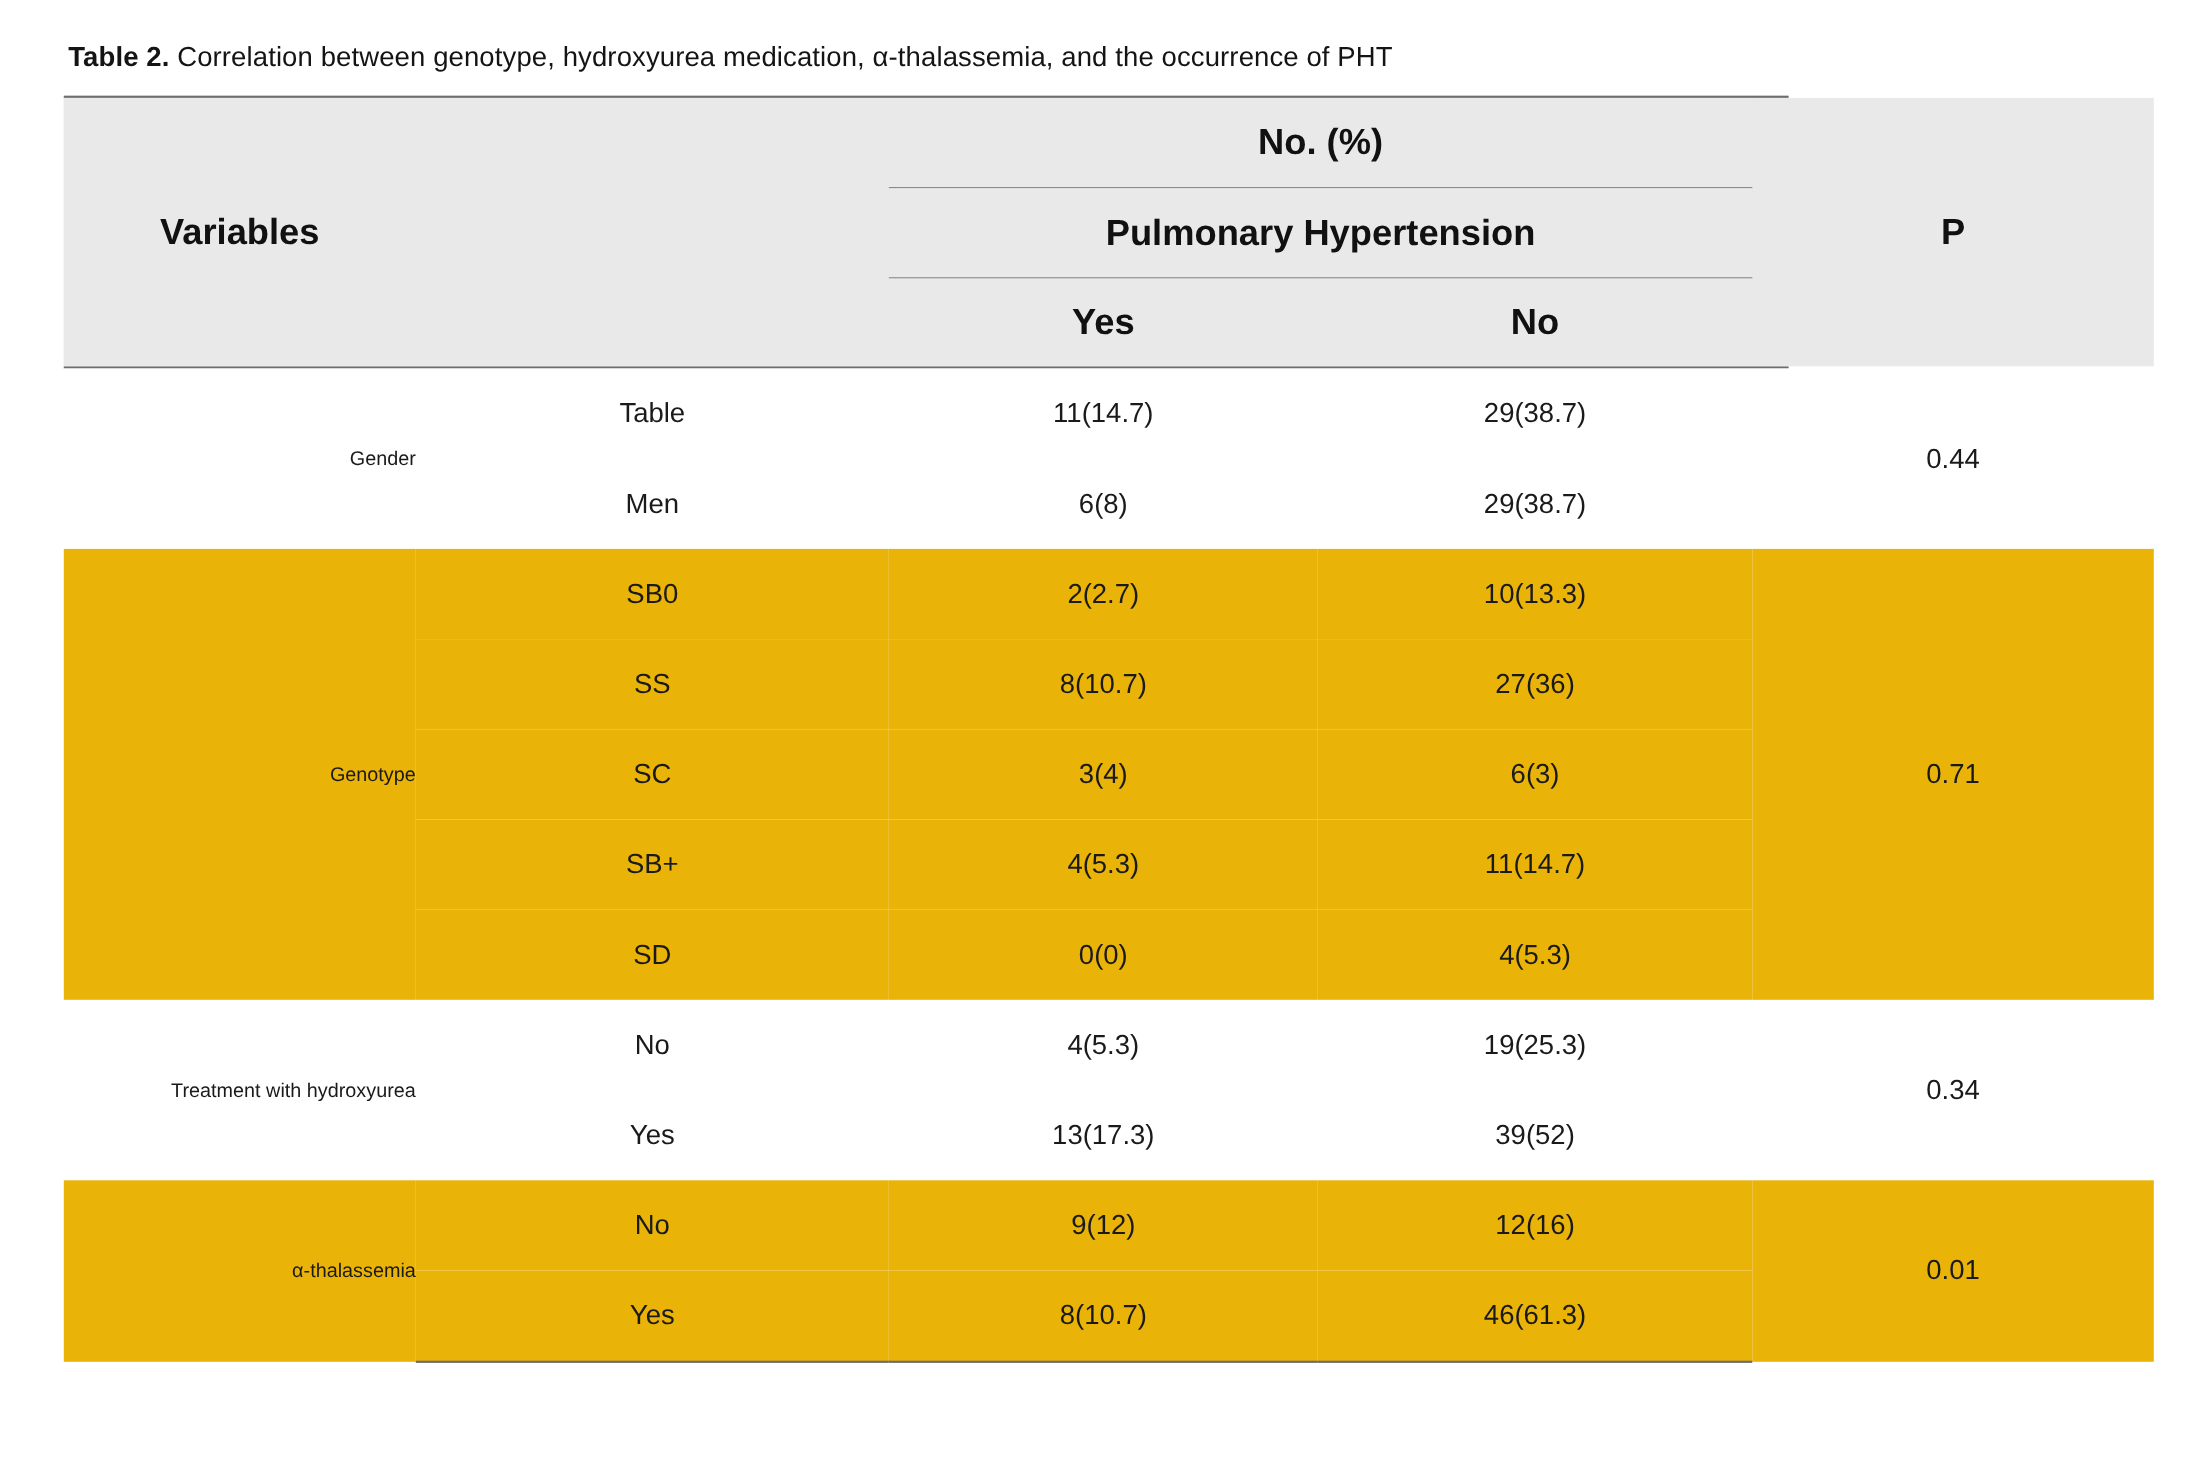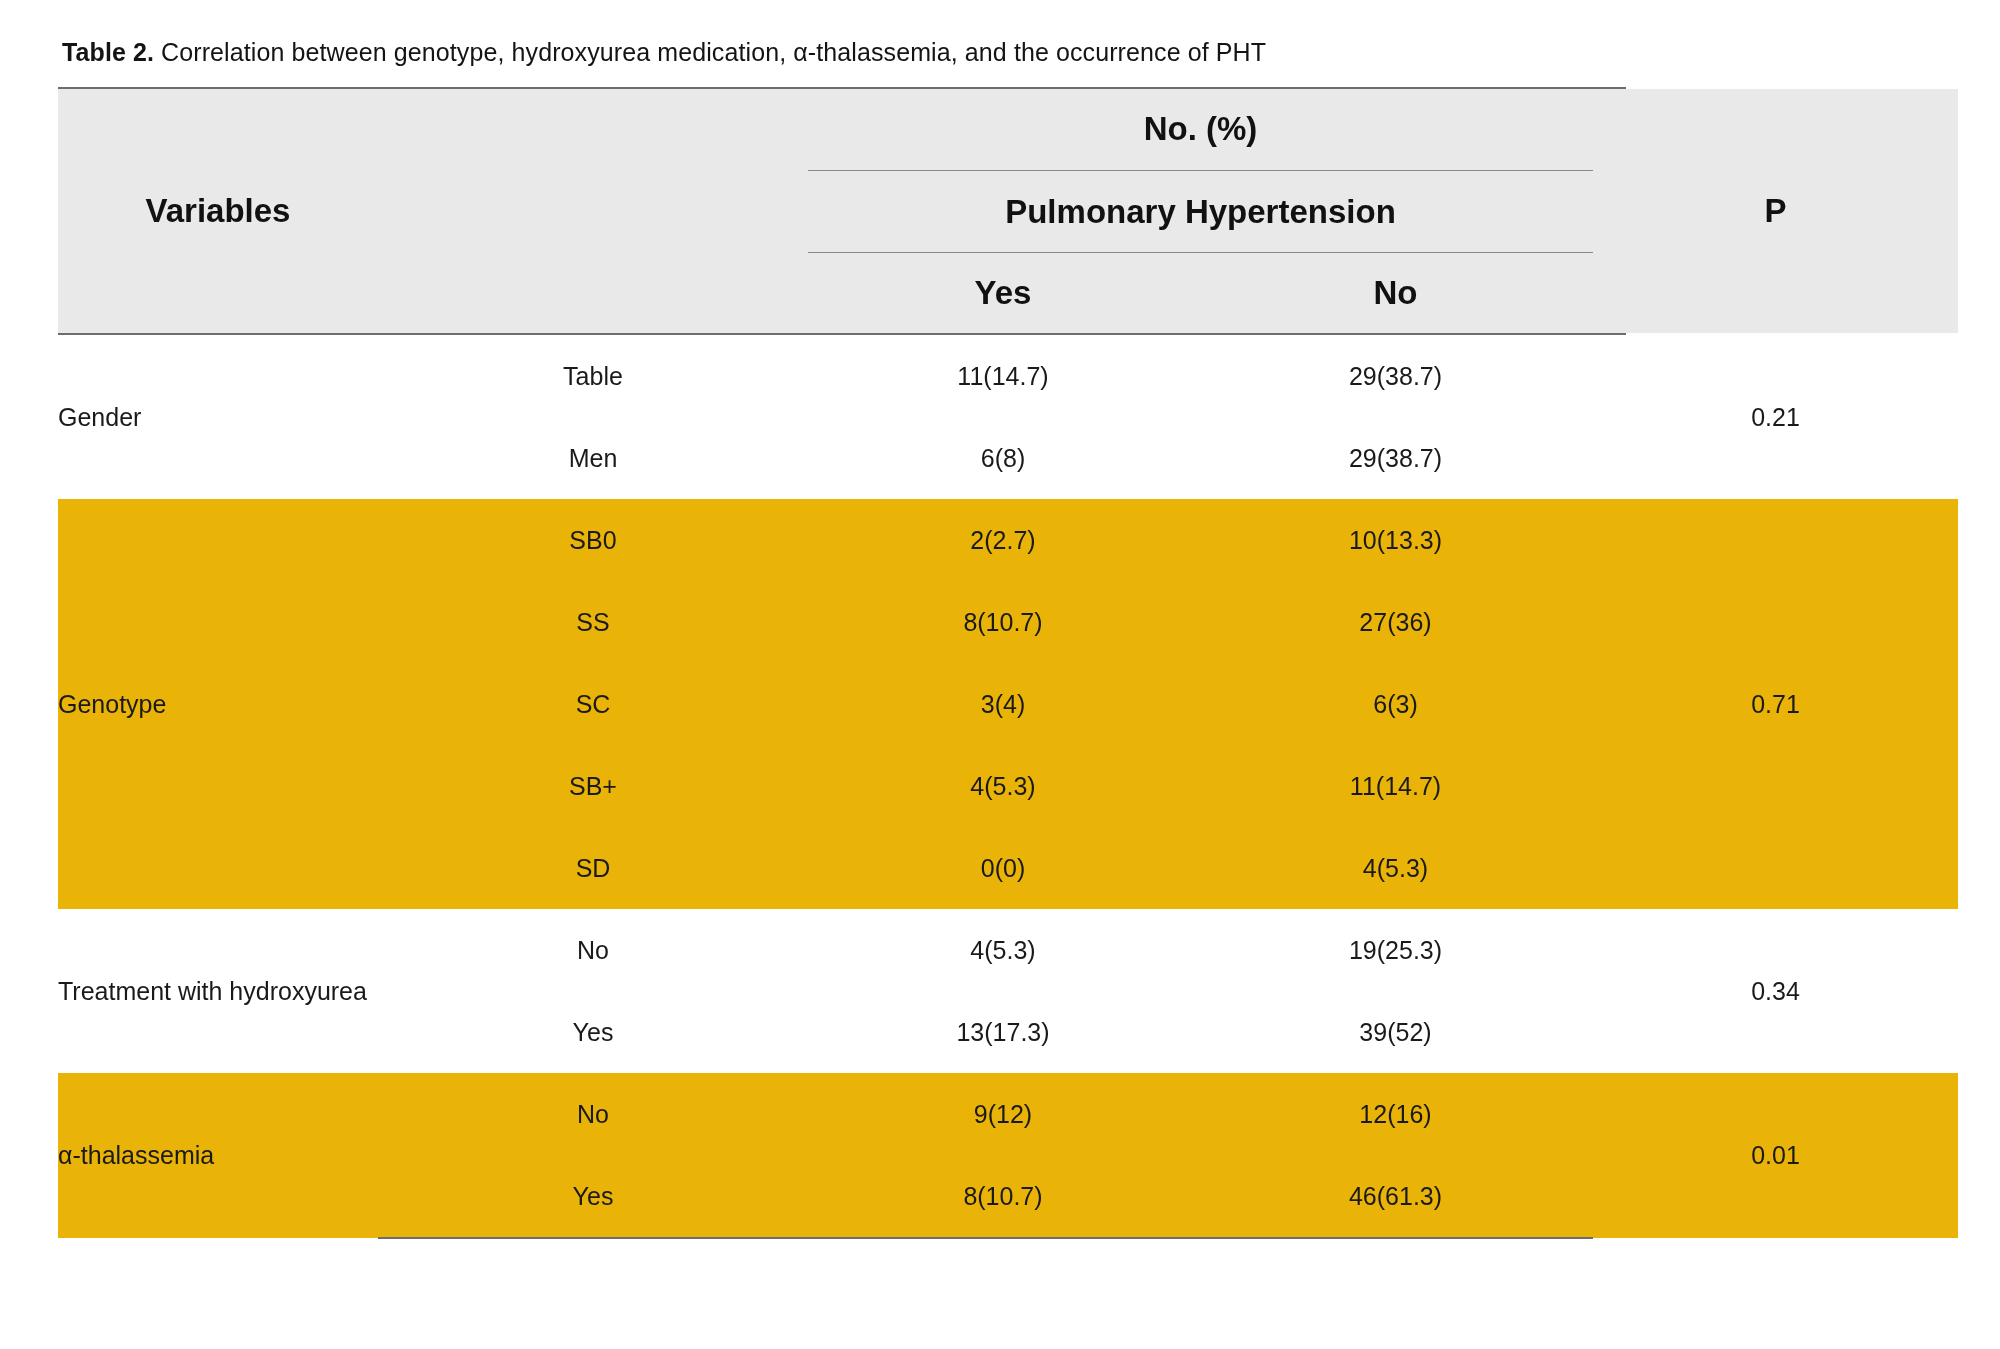--- a/index.html
+++ b/index.html
@@ -80,22 +80,22 @@
   tbody td {
     text-align: center;
     vertical-align: middle;
     font-size: 25px;
     color: #1a1a1a;
     padding: 0;
     height: 82px;
     font-weight: normal;
   }
   tbody td.var-cell {
-    text-align: left;
-    font-size: 25px;
+    text-align: right;
+    font-size: 18px;
   }
   tbody tr.shaded td {
     background: #eab308;
   }
   tbody tr.plain td {
     background: #ffffff;
   }
   .last-row td {
     border-bottom: 2px solid #6d6d6d;
   }
@@ -158,21 +158,21 @@
       <col class="col-yes">
       <col class="col-no">
       <col class="col-p">
     </colgroup>
     <tbody id="tbody">
         <tr class="plain">
           <td class="var-cell" rowspan="2">Gender</td>
           <td>Table</td>
           <td>11(14.7)</td>
           <td>29(38.7)</td>
-          <td rowspan="2">0.21</td>
+          <td rowspan="2">0.44</td>
         </tr>
         <tr class="plain">
           <td>Men</td>
           <td>6(8)</td>
           <td>29(38.7)</td>
         </tr>
         <tr class="shaded">
           <td class="var-cell" rowspan="5">Genotype</td>
           <td>SB0</td>
           <td>2(2.7)</td>

